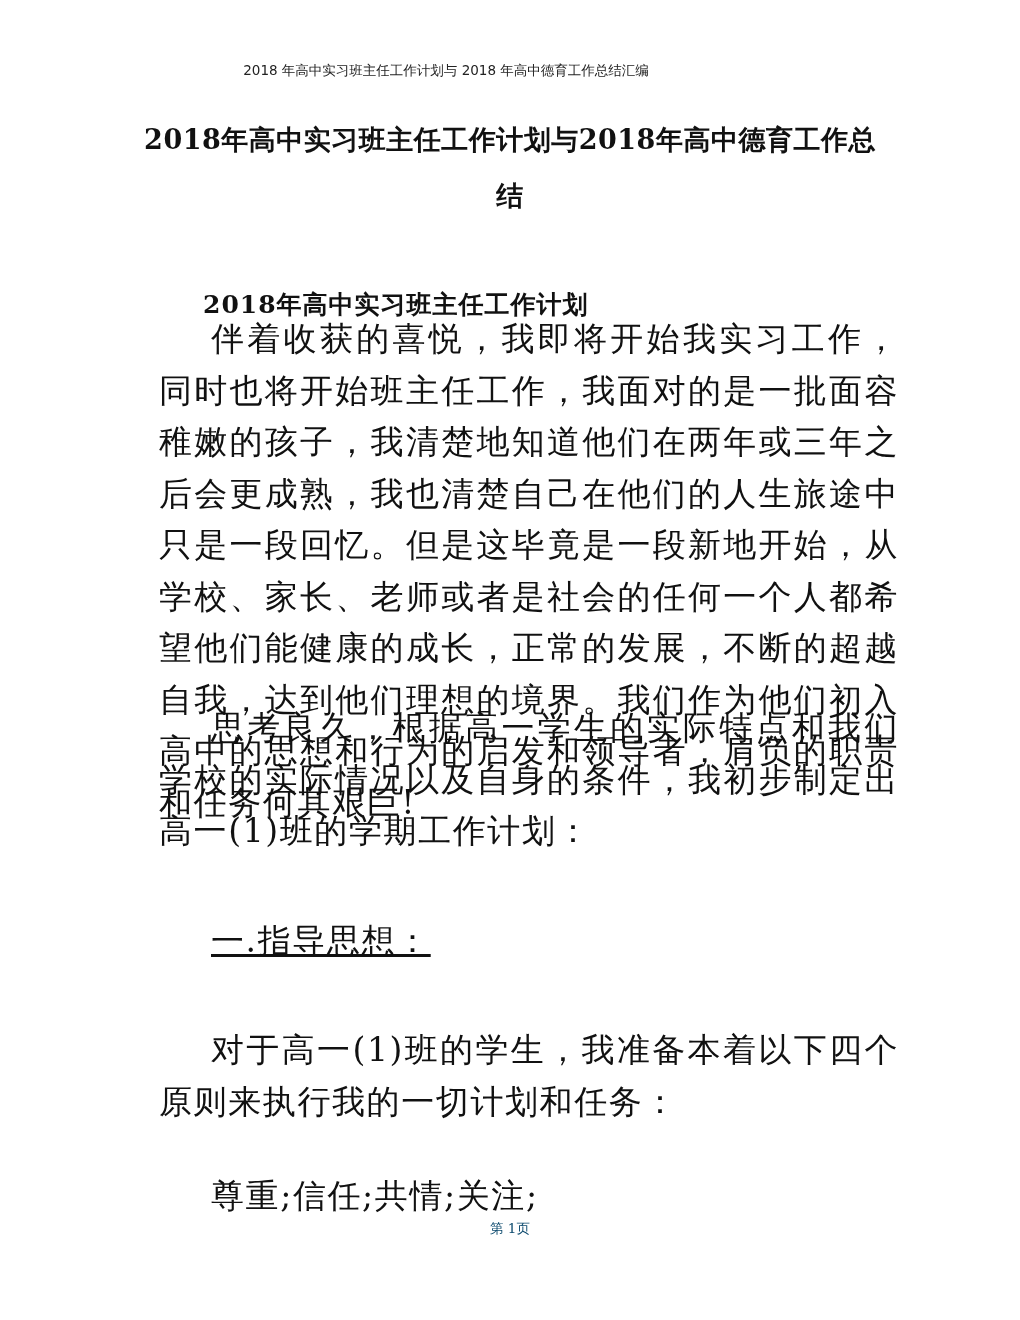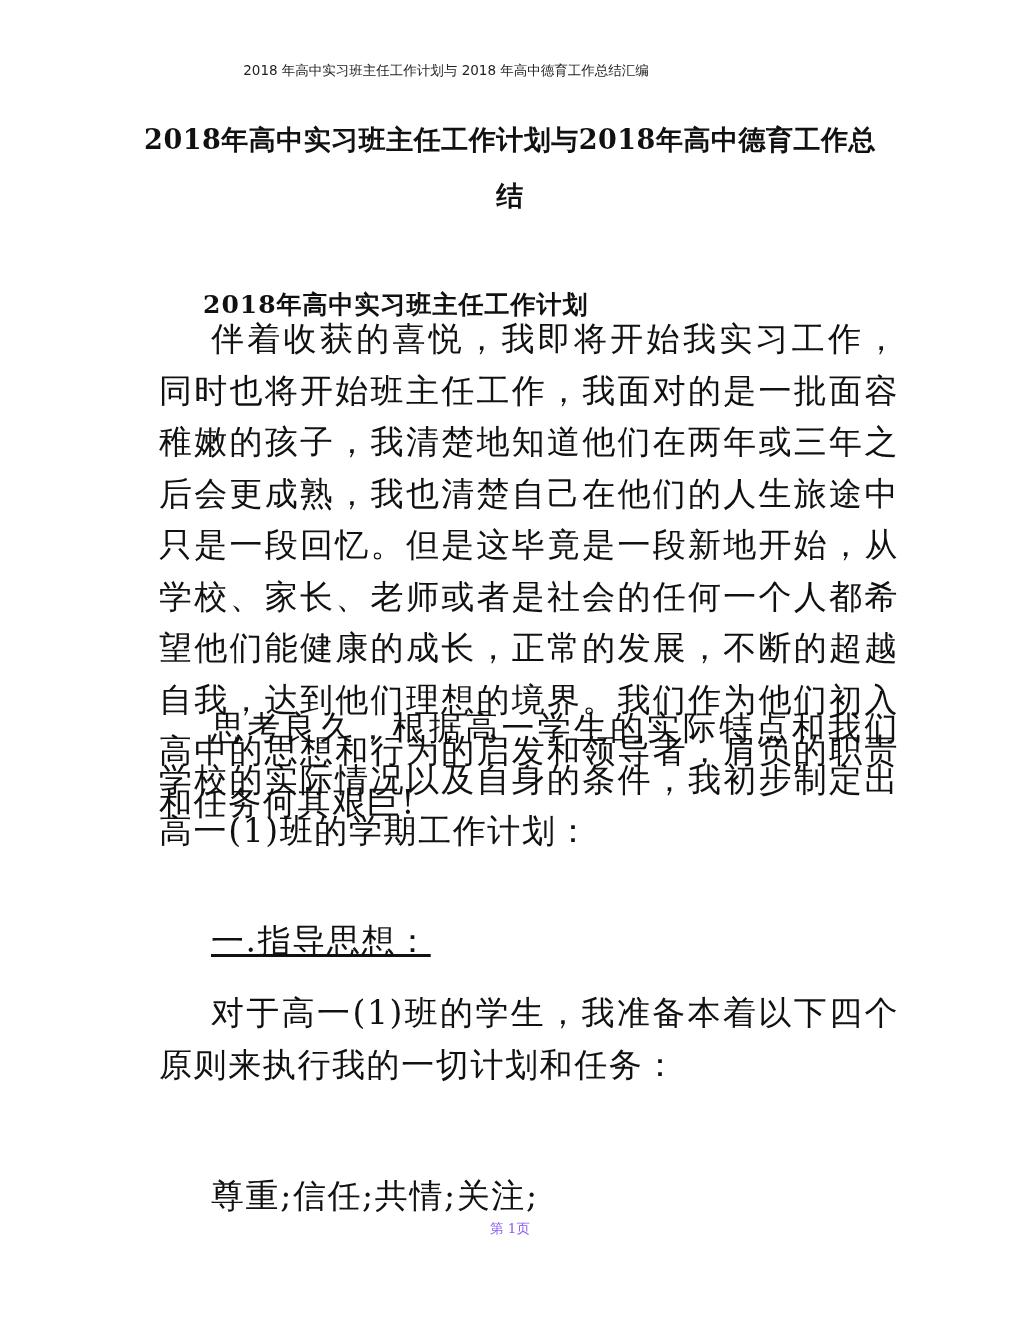--- a/index.html
+++ b/index.html
@@ -9,24 +9,24 @@
                  font-family: "DejaVu Sans", "Liberation Sans", sans-serif; font-size: 13.5px; color: #222; }
   .doc-title { position: absolute; top: 112px; left: 140px; width: 740px; text-align: center;
                font-size: 27px; font-weight: bold; line-height: 56px; letter-spacing: 0.5px; }
   .section-title { position: absolute; top: 240px; left: 203px; font-size: 25px; font-weight: bold; letter-spacing: 1px; margin-top: 48px; }
   .para { position: absolute; left: 151px; width: 740px; font-size: 33px; line-height: 51.5px;
           letter-spacing: 1.6px; text-align: justify; margin: 8px; }
   .indent { text-indent: 52px; }
   .p1 { top: 305px; }
   .p2 { top: 694px; }
   .p3 { top: 907px; text-decoration: underline; }
-  .p4 { top: 979px; }
+  .p4 { top: 1016px; }
   .p5 { top: 1162px; }
   .page-footer { position: absolute; top: 1220px; left: 0; width: 1020px; text-align: center;
-                 font-size: 13.5px; color: #8b5cf6; }
+                 font-size: 13.5px; color: #0c4a6e; }
 </style>
 </head>
 <body>
 
 <div class="page-header">2018 年高中实习班主任工作计划与 2018 年高中德育工作总结汇编</div>
 
 <div class="doc-title">
   <div>2018年高中实习班主任工作计划与2018年高中德育工作总结</div>
 </div>
 

